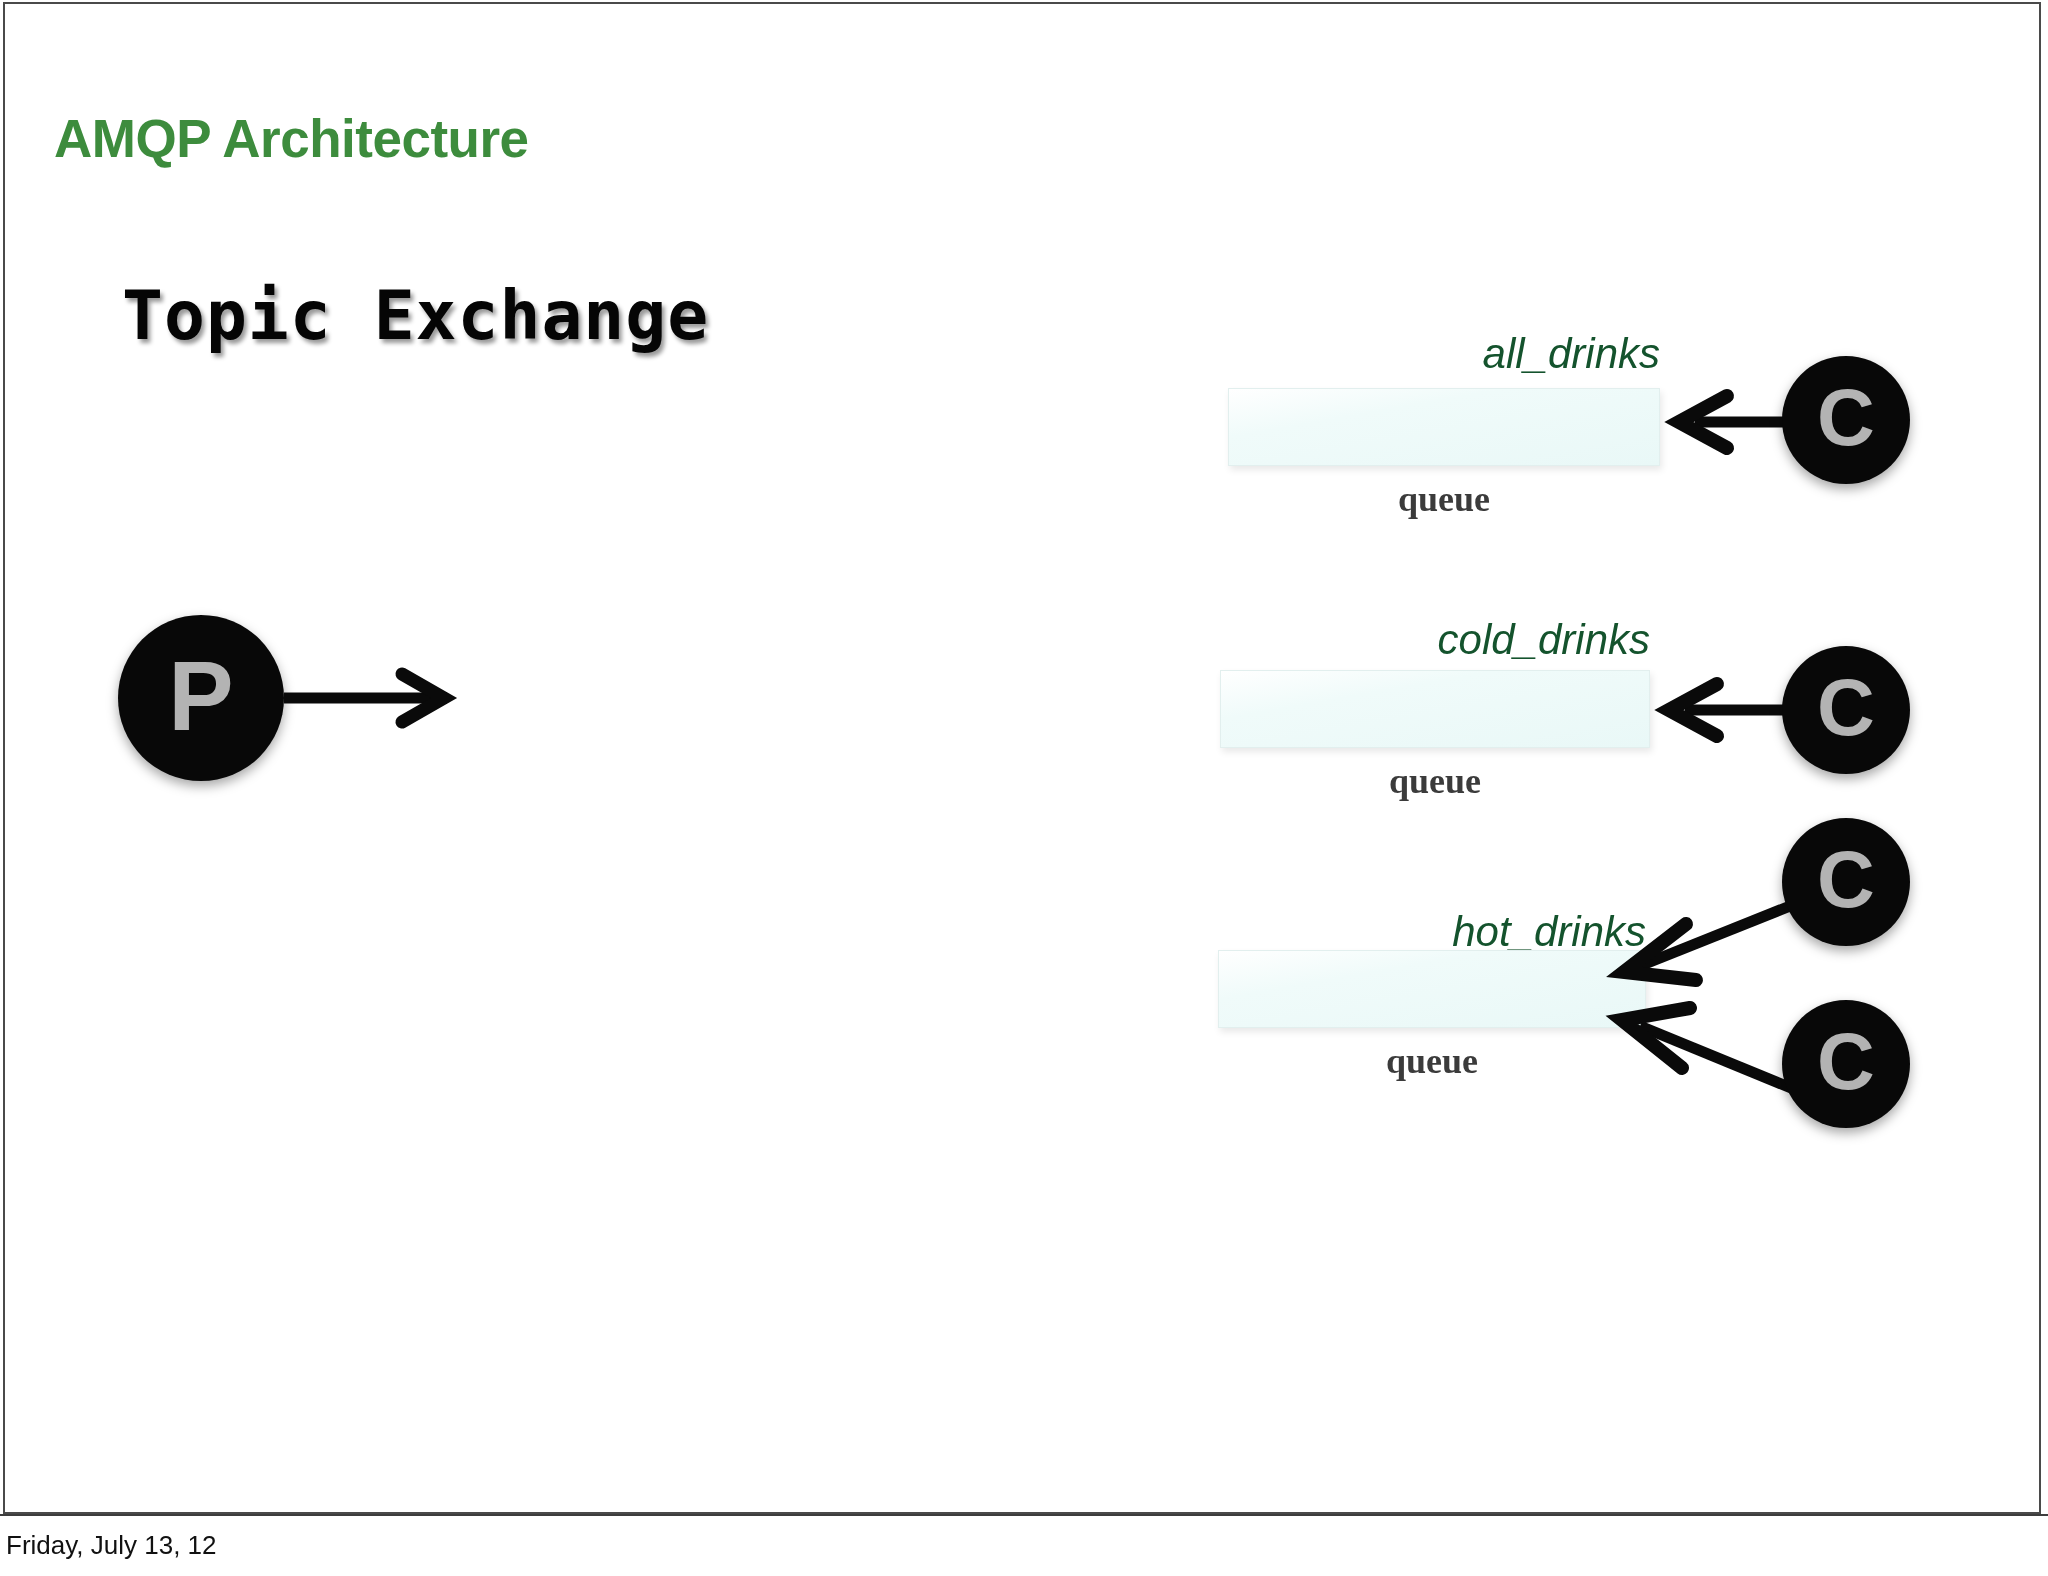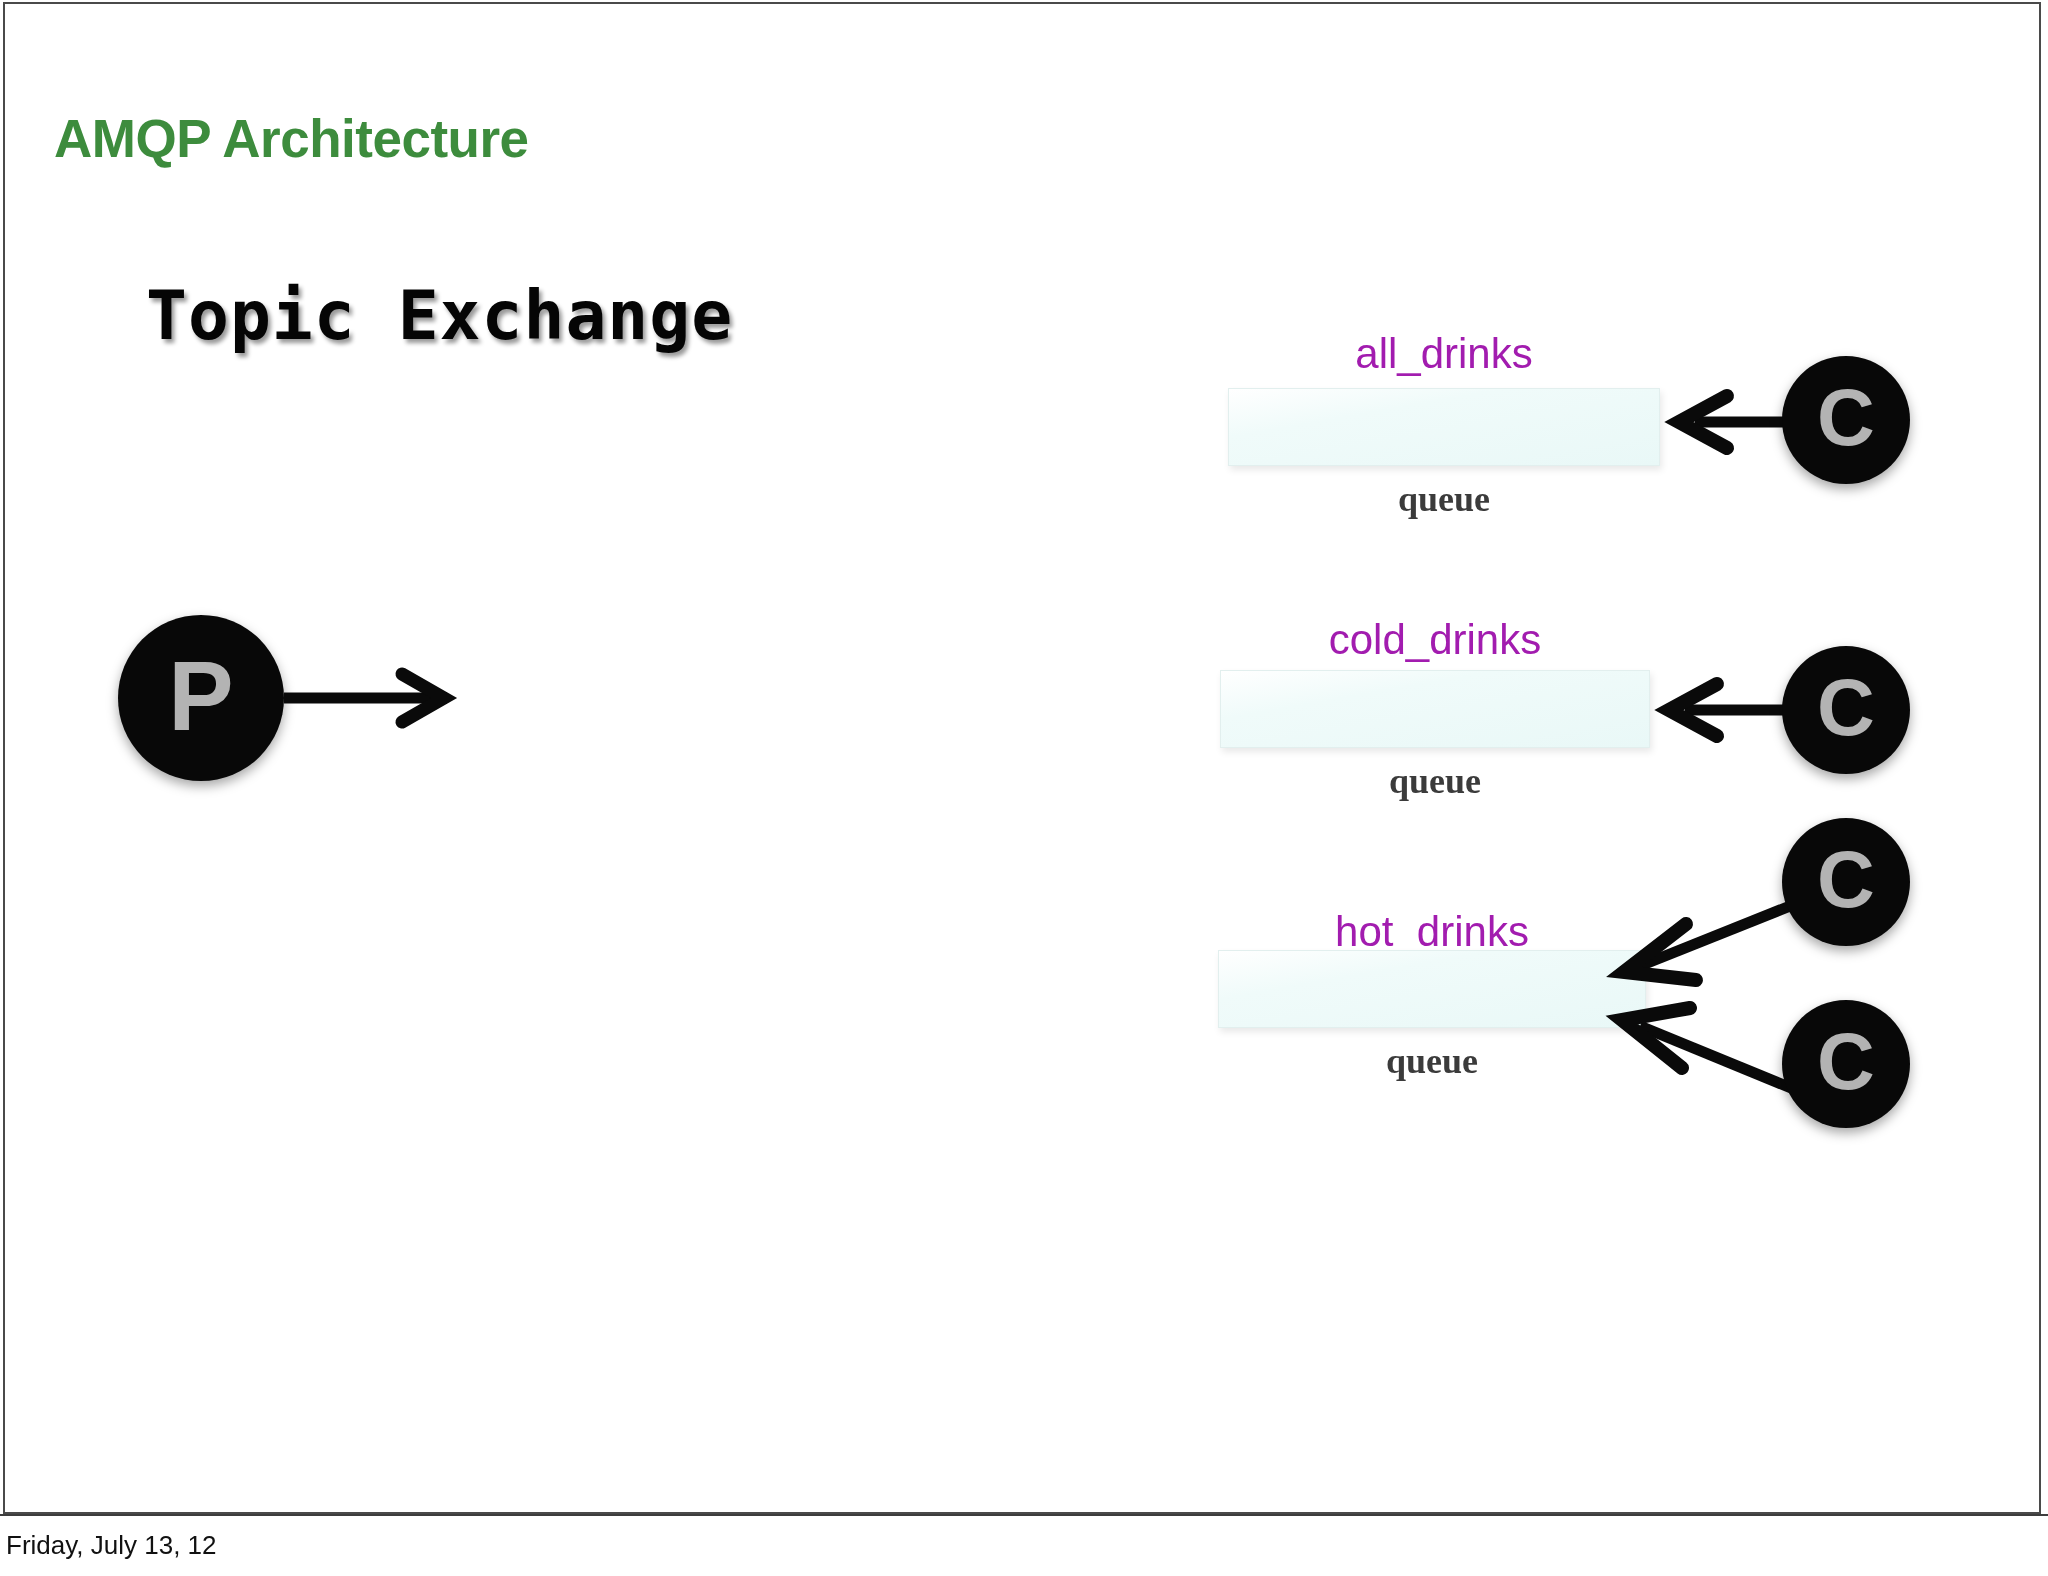--- a/index.html
+++ b/index.html
@@ -49,21 +49,20 @@
     position: absolute;
     left: 122px;
     top: 276px;
     font-family: "DejaVu Sans Mono", "Liberation Mono", monospace;
     font-weight: bold;
     font-size: 68px;
     letter-spacing: 1px;
     color: #050505;
     white-space: nowrap;
     text-shadow: 3px 4px 4px rgba(0,0,0,0.40);
-    margin-left: 24px;
   }
 
   
   .node-circle {
     position: absolute;
     border-radius: 50%;
     background: #080808;
     display: flex;
     align-items: center;
     justify-content: center;
@@ -88,24 +87,25 @@
   .arrow-svg {
     position: absolute;
     overflow: visible;
   }
 
   
   .queue-group { position: absolute; }
   .queue-name {
     position: absolute;
     font-family: "Liberation Sans", sans-serif;
+    font-style: italic;
     font-size: 42px;
-    color: #a21caf;
-    white-space: nowrap;
-    text-align: center;
+    color: #14532d;
+    white-space: nowrap;
+    text-align: right;
     width: 100%;
   }
   .queue-box {
     position: absolute;
     background: linear-gradient(170deg, #ffffff 0%, #f0fbfa 32%, #e9f8f7 100%);
     border: 1px solid #e2efee;
     box-sizing: border-box;
     box-shadow: 2px 4px 7px rgba(0,0,0,0.09);
   }
   .queue-caption {

